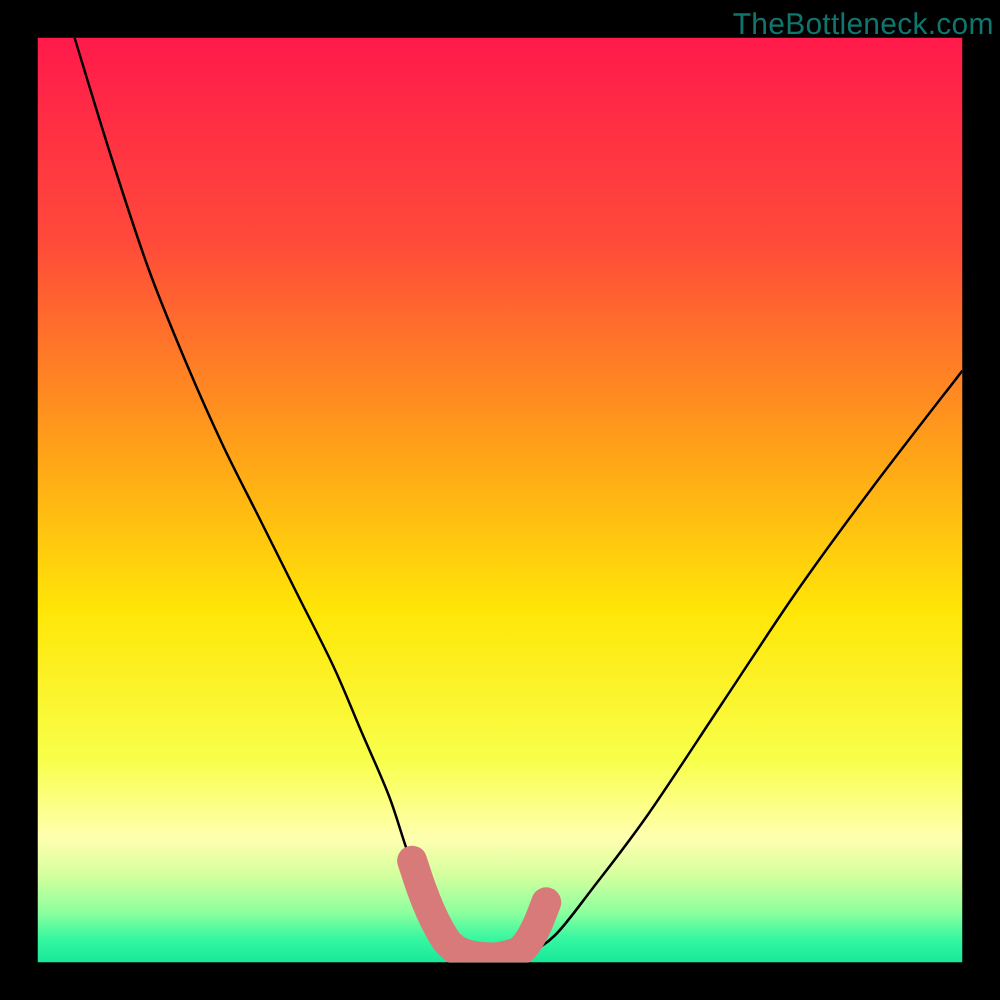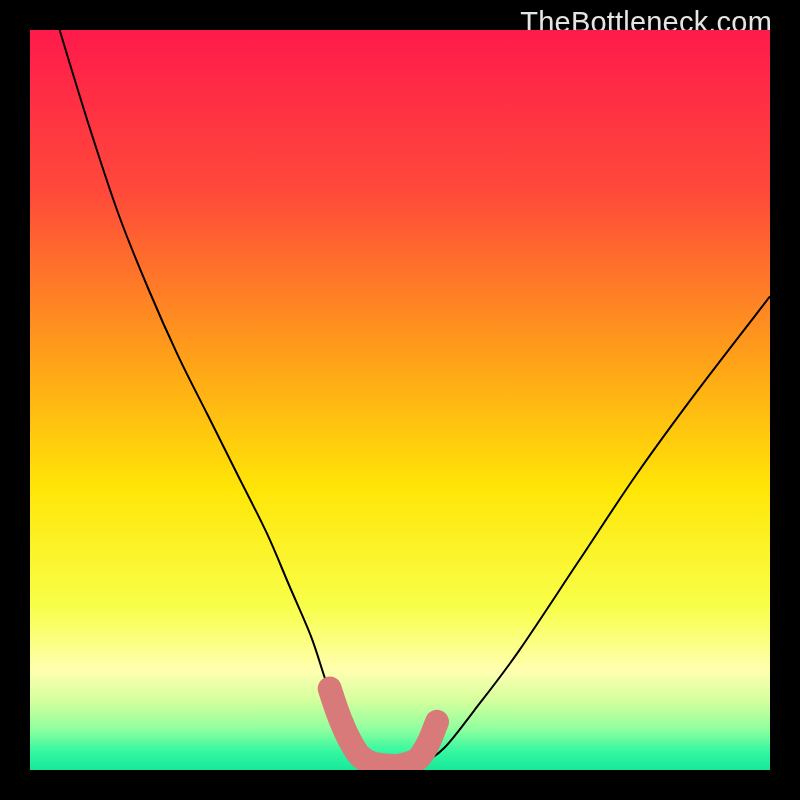--- a/index.html
+++ b/index.html
@@ -22,23 +22,23 @@
   .plot {
     position: absolute;
     left: 30px;
     top: 30px;
     width: 740px;
     height: 740px;
   }
   .watermark {
     position: absolute;
     top: 6px;
-    right: 28px;
-    color: #e5e5e5;
-    font-size: 29px;
+    right: 5px;
+    color: #0f766e;
+    font-size: 24px;
     font-weight: 500;
     letter-spacing: 0.2px;
     user-select: none;
   }
   svg { display: block; }
 </style>
 </head>
 <body>
 
 <div class="frame">

